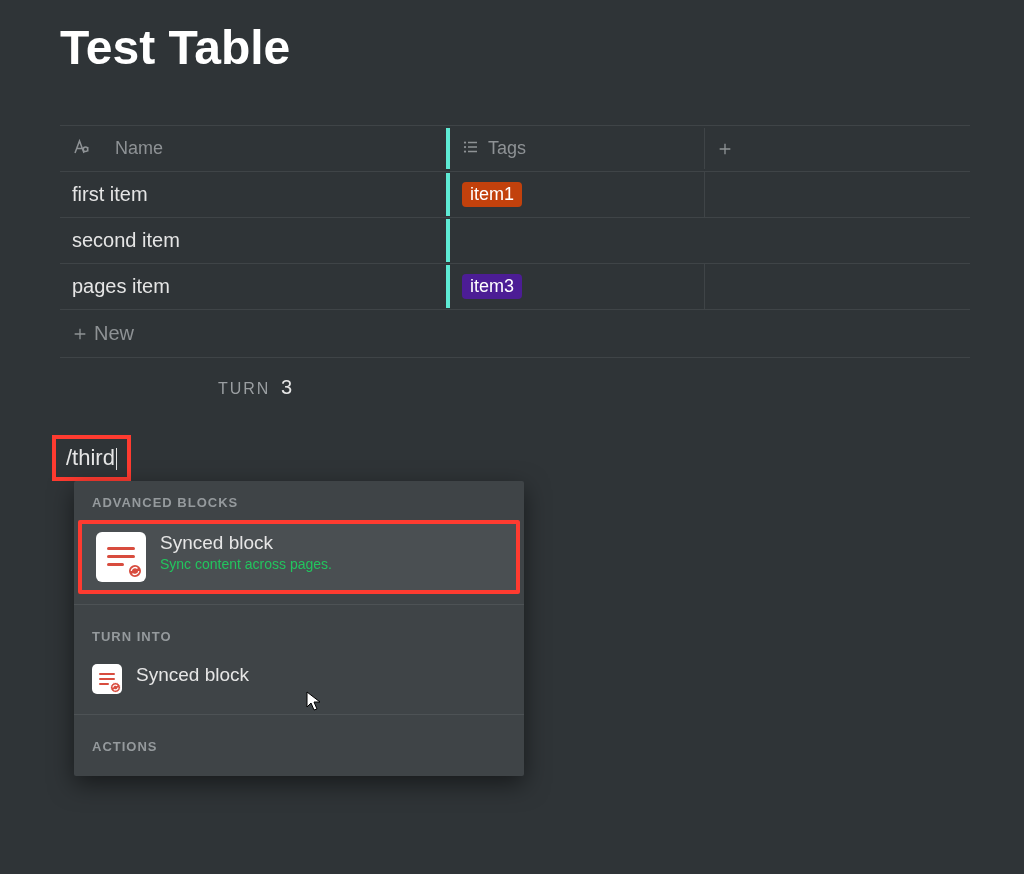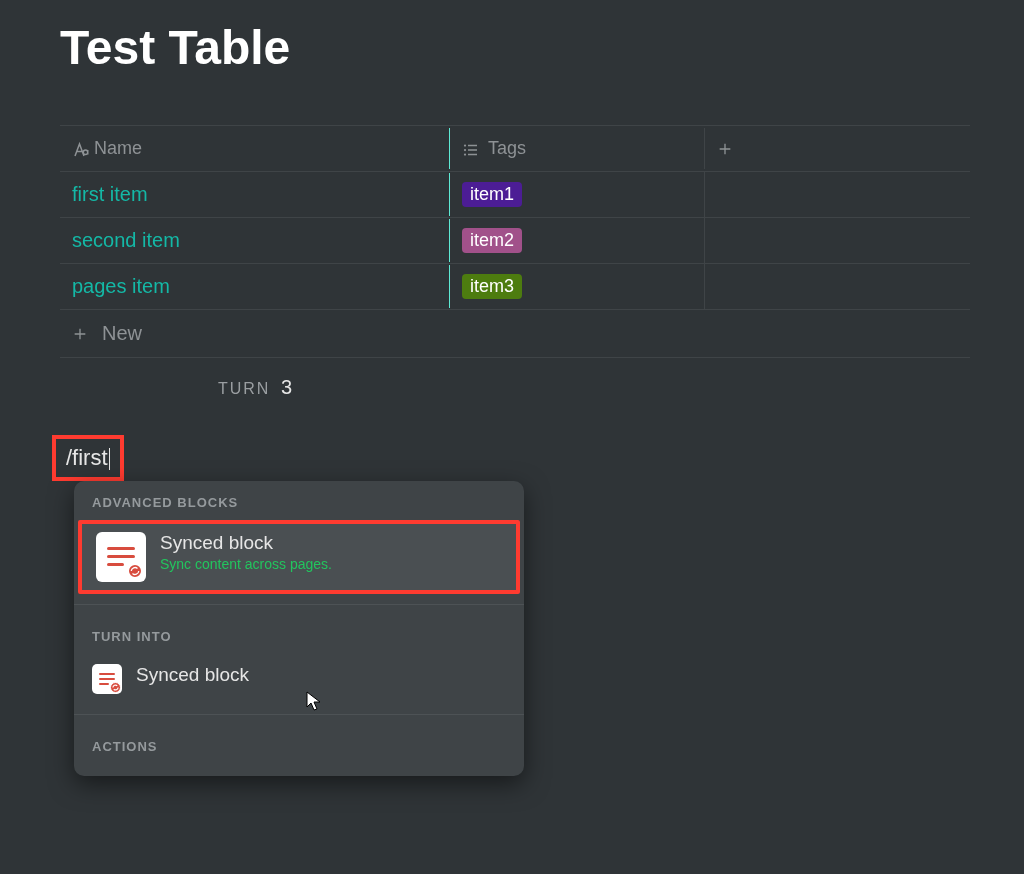--- a/index.html
+++ b/index.html
@@ -37,58 +37,58 @@
     min-height: 46px;
     align-items: center;
   }
   .db-header {
     color: #8e9295;
     font-size: 18px;
   }
   .col-name {
     width: 390px;
     padding: 10px 12px;
-    border-right: 1px solid #5eead4;
-    display: flex;
-    align-items: flex-end;
-    gap: 4px;
+    border-right: 4px solid #5eead4;
+    display: flex;
+    align-items: flex-start;
+    gap: 25px;
   }
   .col-tags {
     width: 255px;
     padding: 10px 12px;
     border-right: 1px solid #3f4447;
     display: flex;
-    align-items: flex-end;
+    align-items: flex-start;
     gap: 8px;
   }
   .col-add {
     flex: 1;
     padding: 10px 12px;
     display: flex;
     align-items: center;
     color: #8e9295;
   }
   .body-cell-name {
     font-size: 20px;
-    color: #14b8a6;
+    color: #e5e5e5;
   }
   .tag {
     display: inline-block;
     padding: 2px 8px;
     border-radius: 4px;
     font-size: 18px;
     color: #fff;
   }
-  .tag-red   { background: #4c1d95; }
+  .tag-red   { background: #c2410c; }
   .tag-pink  { background: #a1518a; }
-  .tag-purple{ background: #4d7c0f; }
+  .tag-purple{ background: #4c1d95; }
   .new-row {
     display: flex;
     align-items: center;
-    gap: 14px;
+    gap: 6px;
     padding: 12px;
     color: #8e9295;
     font-size: 20px;
     border-bottom: 1px solid #3f4447;
     cursor: pointer;
   }
   .count-row {
     text-align: center;
     color: #9a9ea1;
     letter-spacing: 2px;
@@ -122,21 +122,21 @@
     background: #e6e6e6;
     vertical-align: middle;
     margin-left: 1px;
   }
   .popup {
     position: absolute;
     top: 46px;
     left: 22px;
     width: 450px;
     background: #3f4447;
-    border-radius: 10px;
+    border-radius: 2px;
     box-shadow: 0 8px 24px rgba(0,0,0,0.5);
     padding-bottom: 12px;
   }
   .popup-section-label {
     font-size: 13px;
     letter-spacing: 1px;
     color: #959a9d;
     font-weight: 600;
     padding: 14px 18px 10px 18px;
   }
@@ -248,23 +248,20 @@
     <div class="db-row">
       <div class="col-name body-cell-name">first item</div>
       <div class="col-tags">
         <span class="tag tag-red">item1</span>
       </div>
       <div class="col-add"></div>
     </div>
 
     <div class="db-row">
       <div class="col-name body-cell-name">second item</div>
-      <div class="col-tags">
-        <span class="tag tag-pink">item2</span>
-      </div>
       <div class="col-add"></div>
     </div>
 
     <div class="db-row">
       <div class="col-name body-cell-name">pages item</div>
       <div class="col-tags">
         <span class="tag tag-purple">item3</span>
       </div>
       <div class="col-add"></div>
     </div>
@@ -277,21 +274,21 @@
     </div>
 
     <div class="count-row">
       <span>TURN</span>
       <span class="num">3</span>
     </div>
   </div>
 
   <div class="slash-area">
     <div class="slash-input">
-      <span>/first</span><span class="caret"></span>
+      <span>/third</span><span class="caret"></span>
     </div>
 
     <div class="popup">
       <div class="popup-section-label">ADVANCED BLOCKS</div>
 
       <div class="popup-item highlighted">
         <div class="item-icon-big">
           <div class="doclines">
               <div class="line"></div>
               <div class="line"></div>

